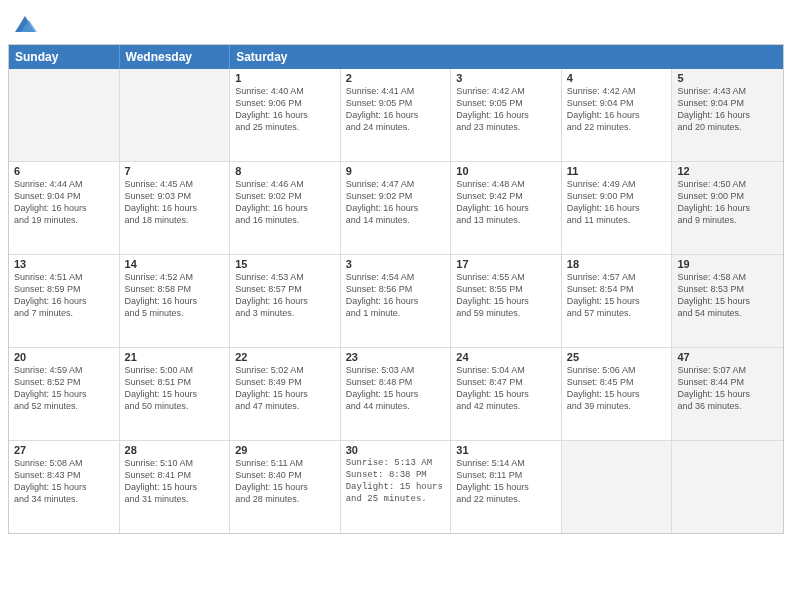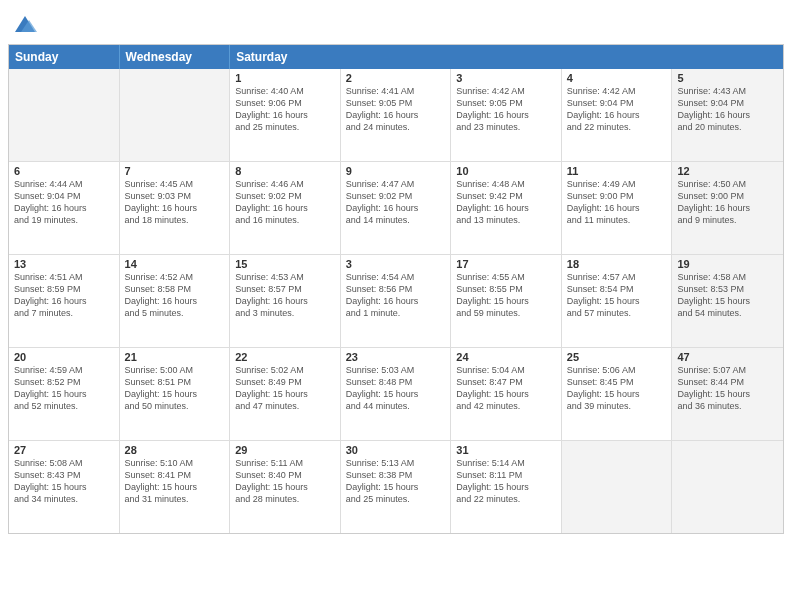--- a/index.html
+++ b/index.html
@@ -353,21 +353,21 @@
           </div>
           <div class="cal-cell">
             <div class="day-num">29</div>
             <div class="sun-info" style="white-space: pre-line;">Sunrise: 5:11 AM
 Sunset: 8:40 PM
 Daylight: 15 hours
 and 28 minutes.</div>
           </div>
           <div class="cal-cell">
             <div class="day-num">30</div>
-            <div class="sun-info" style="white-space: pre-line;">Sunrise: 5:13 AM
+            <div class="sun-info" style="white-space: pre-line; font-family: Liberation Mono, monospace;">Sunrise: 5:13 AM
 Sunset: 8:38 PM
 Daylight: 15 hours
 and 25 minutes.</div>
           </div>
           <div class="cal-cell">
             <div class="day-num">31</div>
             <div class="sun-info" style="white-space: pre-line;">Sunrise: 5:14 AM
 Sunset: 8:11 PM
 Daylight: 15 hours
 and 22 minutes.</div>

